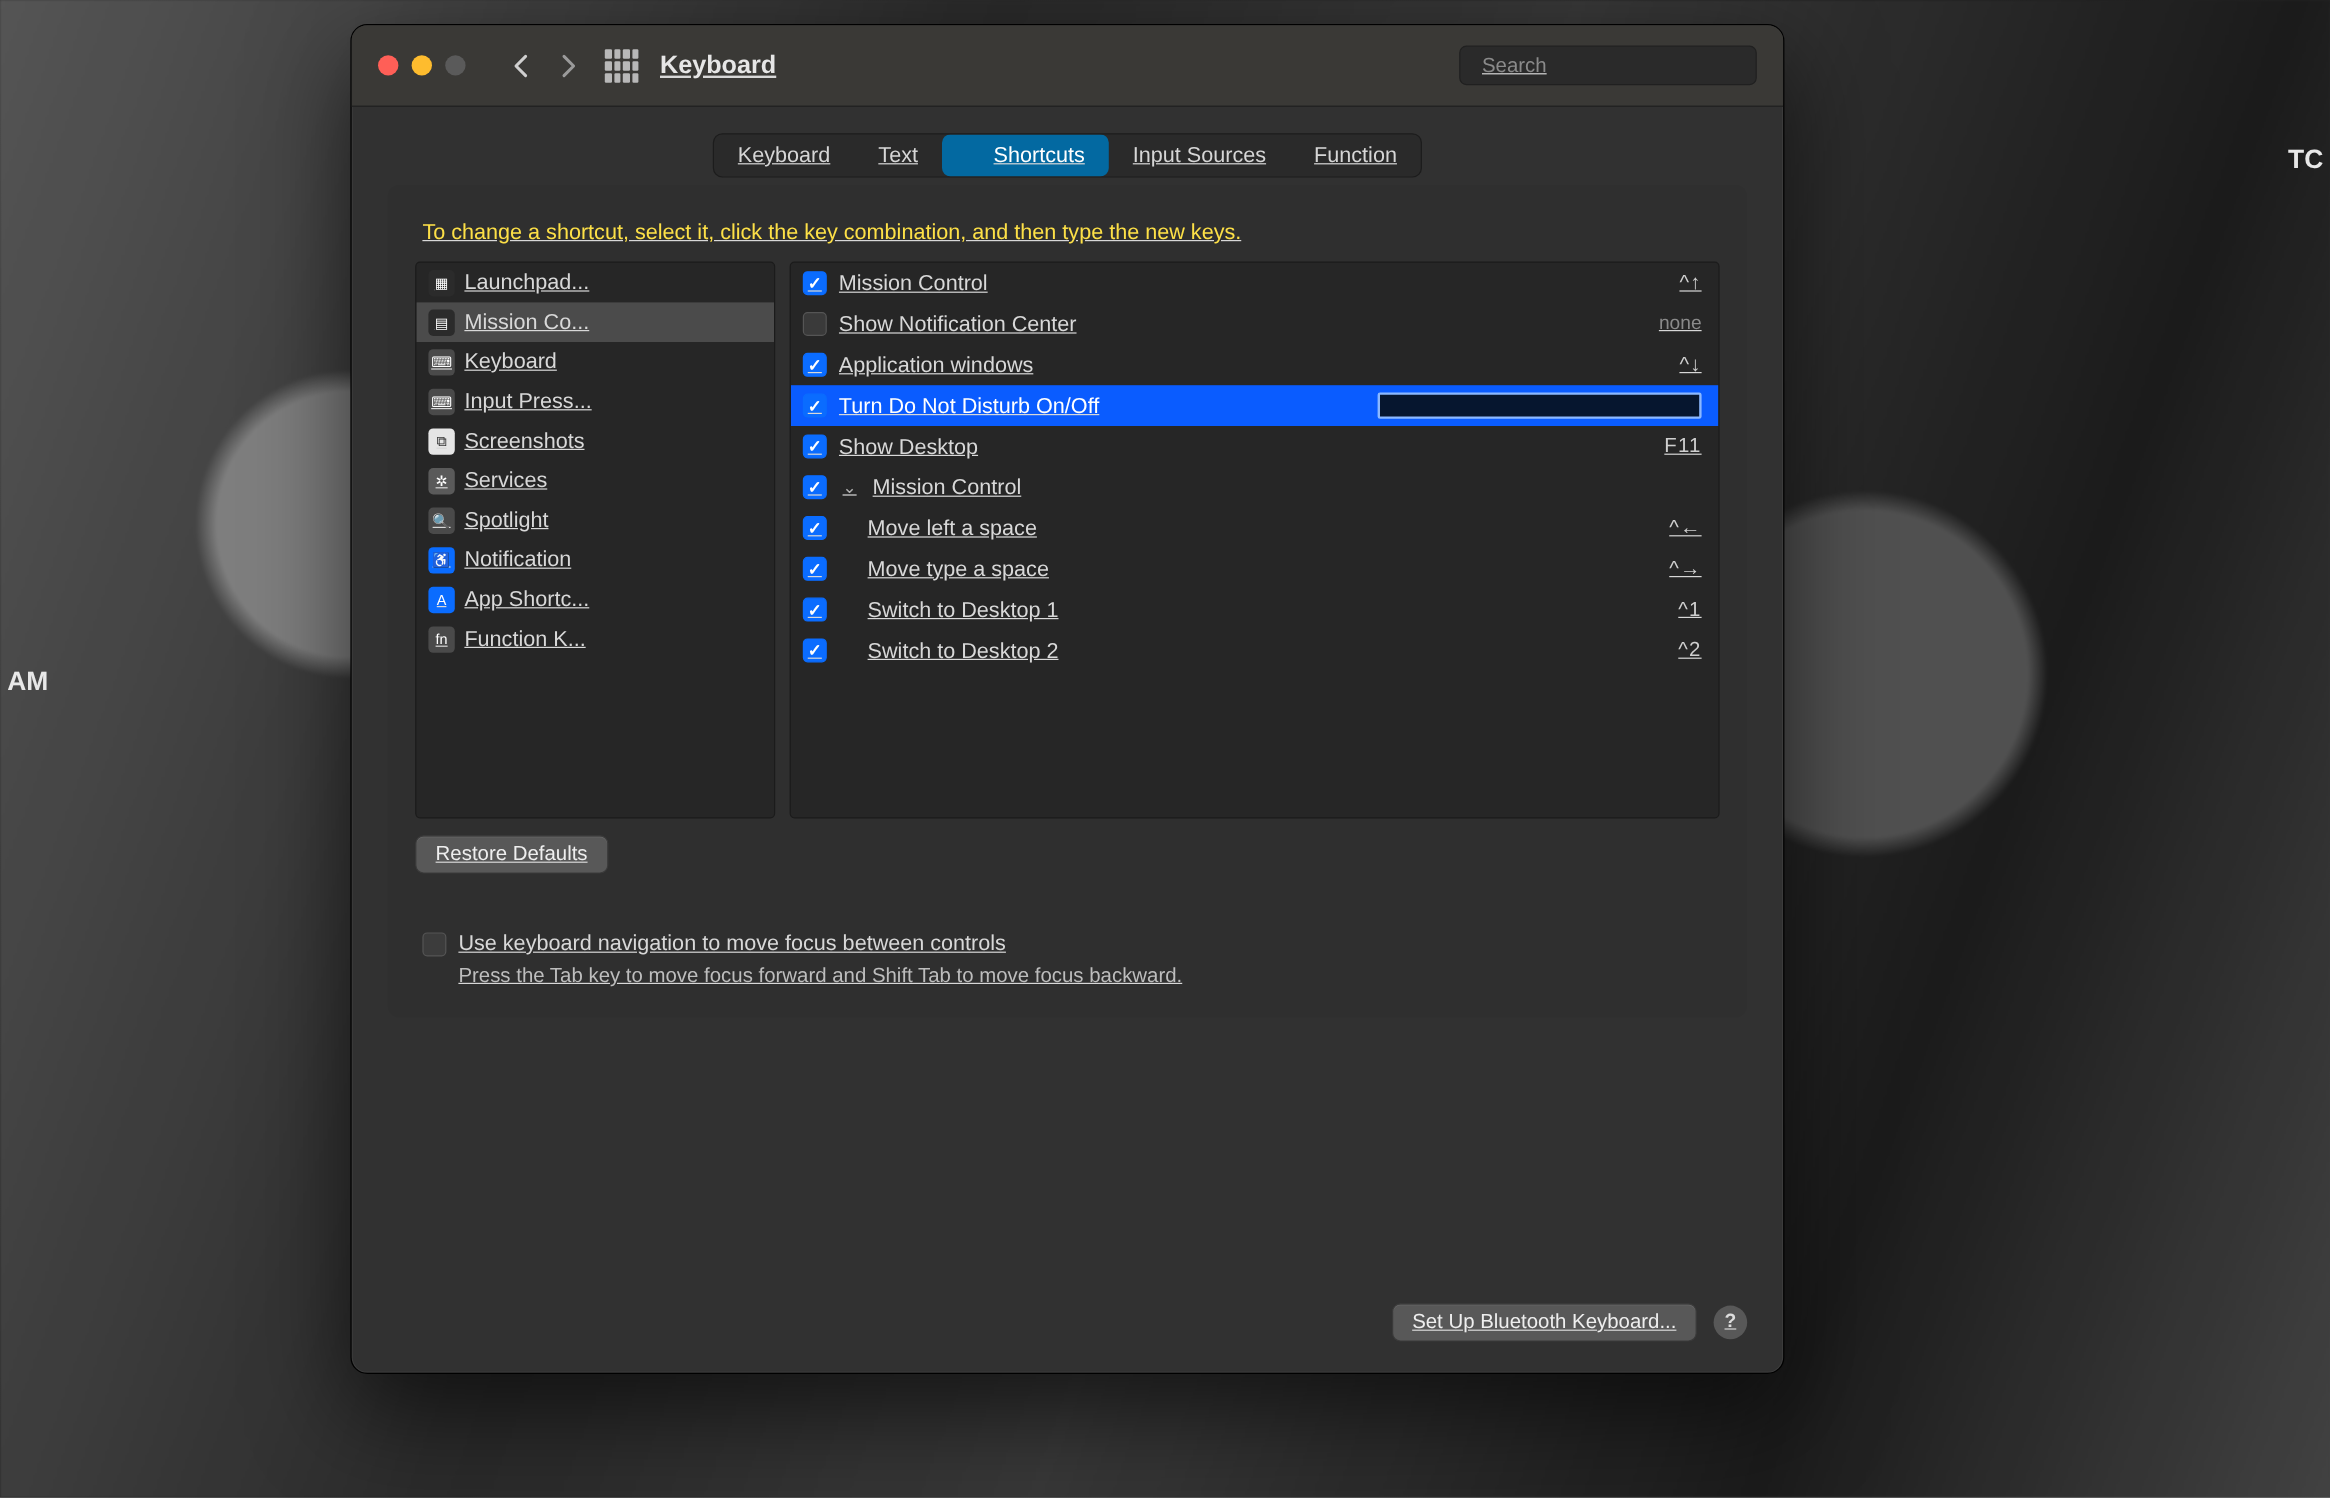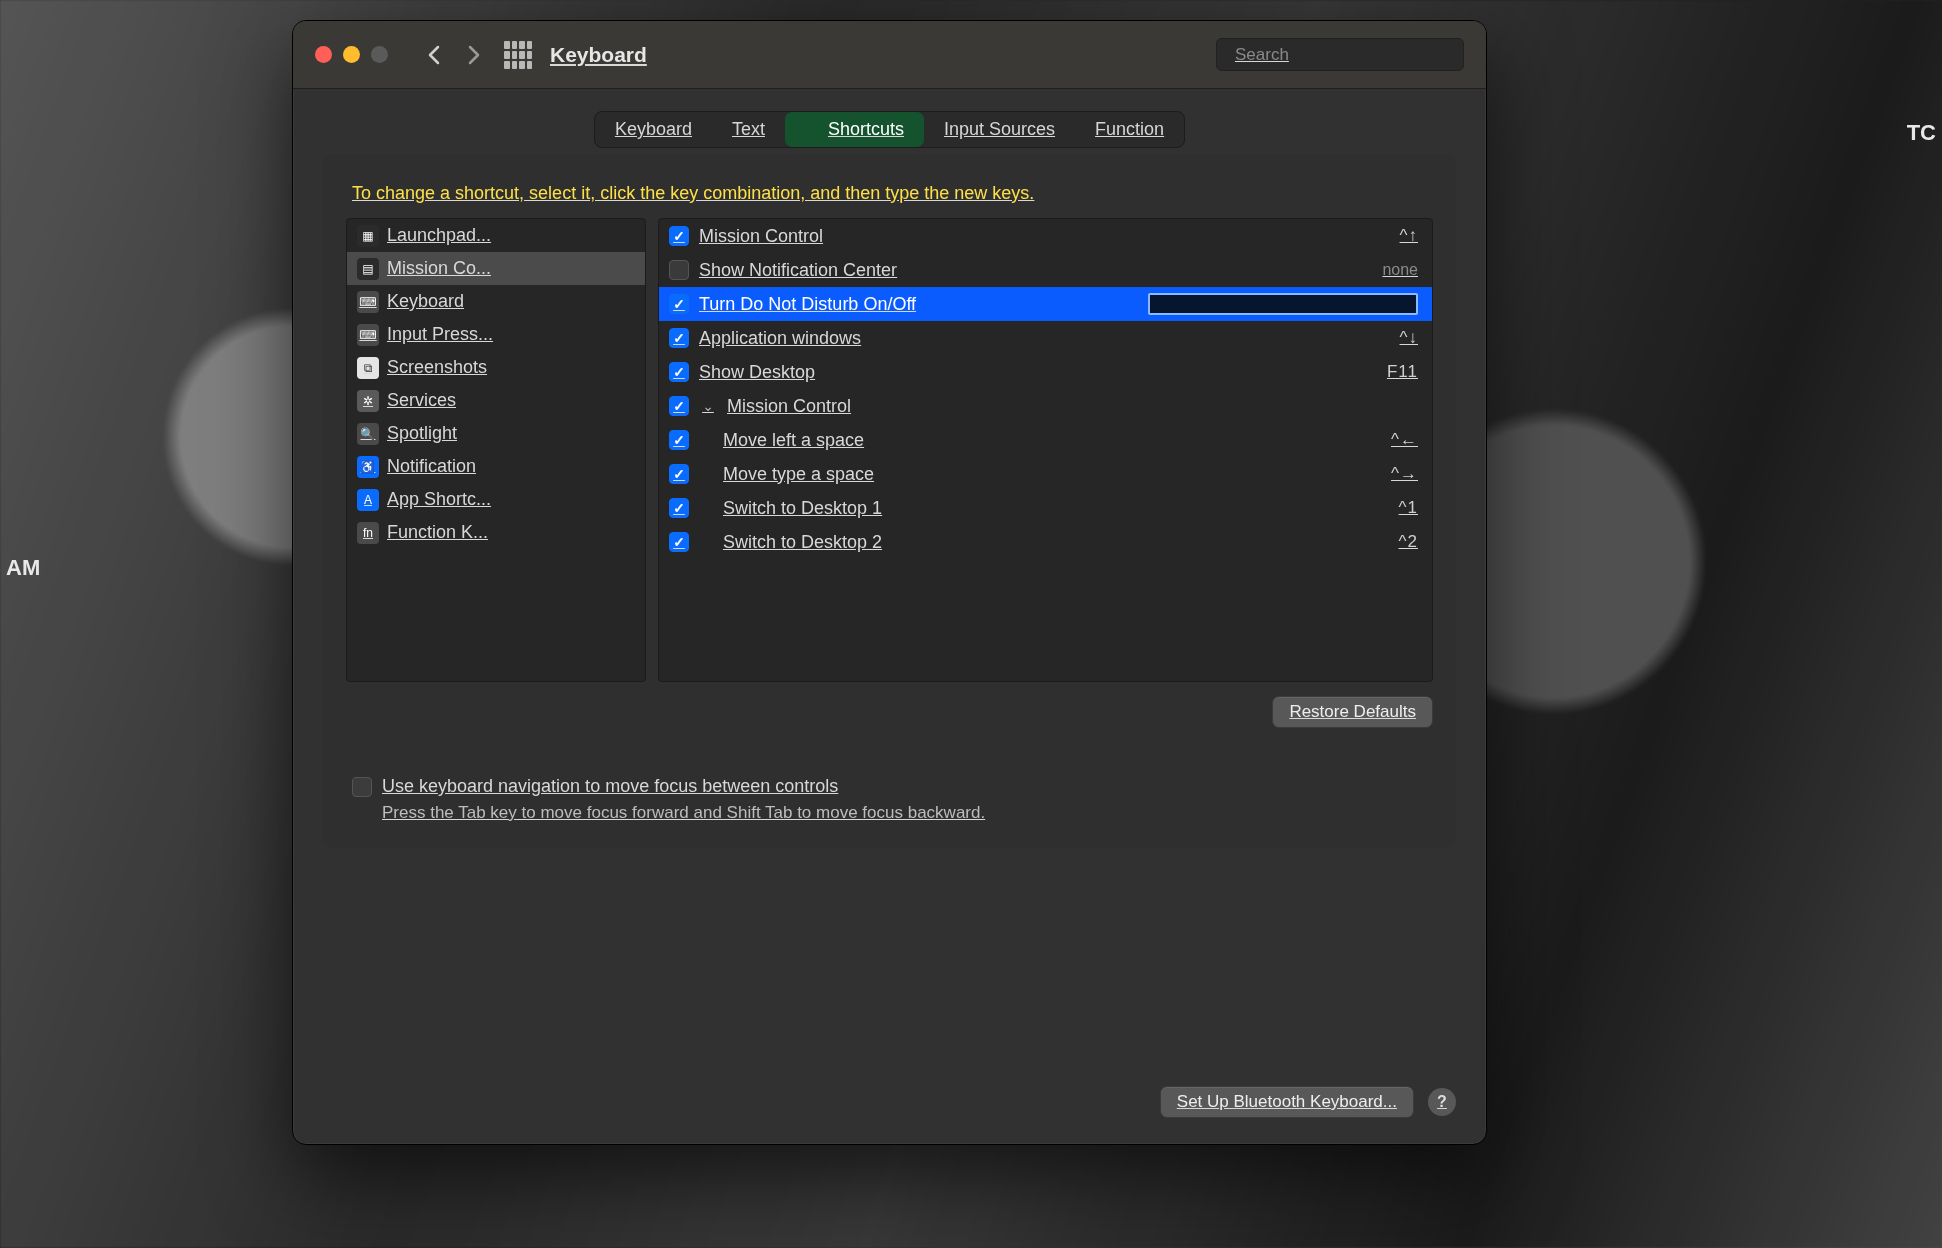--- a/index.html
+++ b/index.html
@@ -95,21 +95,21 @@
   .search input::placeholder { color: #8a8a8a; }
 
   .tabbar {
     display: flex; justify-content: center; padding: 22px 0 0 0;
   }
   .segmented {
     display: flex; background: #2a2a2a; border: 1px solid #1c1c1c; border-radius: 8px;
     overflow: hidden;
   }
   .seg { padding: 7px 20px; font-size: 18px; color: #d6d6d6; cursor: default; }
-  .seg.active { background: #14532d; color: #fff; border-radius: 7px; padding-left: 43px; }
+  .seg.active { background: #0369a1; color: #fff; border-radius: 7px; padding-left: 43px; }
 
   .content {
     flex:1; display:flex; flex-direction:column; padding: 0 30px 26px 30px;
   }
   .group {
     border: 1px solid transparent; border-radius: 10px; padding: 18px 22px 24px 22px;
     background: rgba(0,0,0,0.04);
     margin-top: 6px;
   }
   .instr { font-size: 18px; color: #fde047; margin: 10px 6px 14px 6px; }
@@ -160,21 +160,21 @@
     border: 2px solid #8bb8ff; background: #06162f;
     height: 22px; width: 270px; border-radius: 2px;
   }
 
   .btn {
     background: #585858; color: #eee; border: 1px solid #3a3a3a;
     border-radius: 7px; padding: 5px 16px; font-size: 17px;
     box-shadow: inset 0 1px 0 rgba(255,255,255,0.08);
     cursor: default;
   }
-  .btn-row { display:flex; justify-content:flex-end; margin-top: 14px; }
+  .btn-row { display:flex; justify-content:flex-start; margin-top: 14px; }
 
   .optrow { display:flex; align-items:center; gap:10px; margin: 48px 6px 4px 6px; }
   .opt-cb { width:20px; height:20px; border-radius:4px; background:#3c3c3c; border:1px solid #555; }
   .hint { color:#bdbdbd; font-size:17px; margin: 6px 6px 0 36px; }
 
   .footer {
     display:flex; align-items:center; justify-content:flex-end;
     padding: 0 30px 26px 30px; gap: 14px;
   }
   .help {
@@ -294,29 +294,29 @@
               <div class="sc-row">
                 <div class="cb checked"></div>
                 <span class="sc-label">Mission Control</span>
                 <span class="key">^↑</span>
               </div>
               <div class="sc-row">
                 <div class="cb"></div>
                 <span class="sc-label">Show Notification Center</span>
                 <span class="key none">none</span>
               </div>
+              <div class="sc-row">
+                <div class="cb checked"></div>
+                <span class="sc-label">Application windows</span>
+                <span class="key">^↓</span>
+              </div>
               <div class="sc-row selected">
                 <div class="cb checked"></div>
                 <span class="sc-label">Turn Do Not Disturb On/Off</span>
                 <div class="edit-box"></div>
-              </div>
-              <div class="sc-row">
-                <div class="cb checked"></div>
-                <span class="sc-label">Application windows</span>
-                <span class="key">^↓</span>
               </div>
               <div class="sc-row">
                 <div class="cb checked"></div>
                 <span class="sc-label">Show Desktop</span>
                 <span class="key">F11</span>
               </div>
               <div class="sc-row">
                 <div class="cb checked"></div>
                 <span class="disclose">⌄</span>
                 <span class="sc-label">Mission Control</span>

